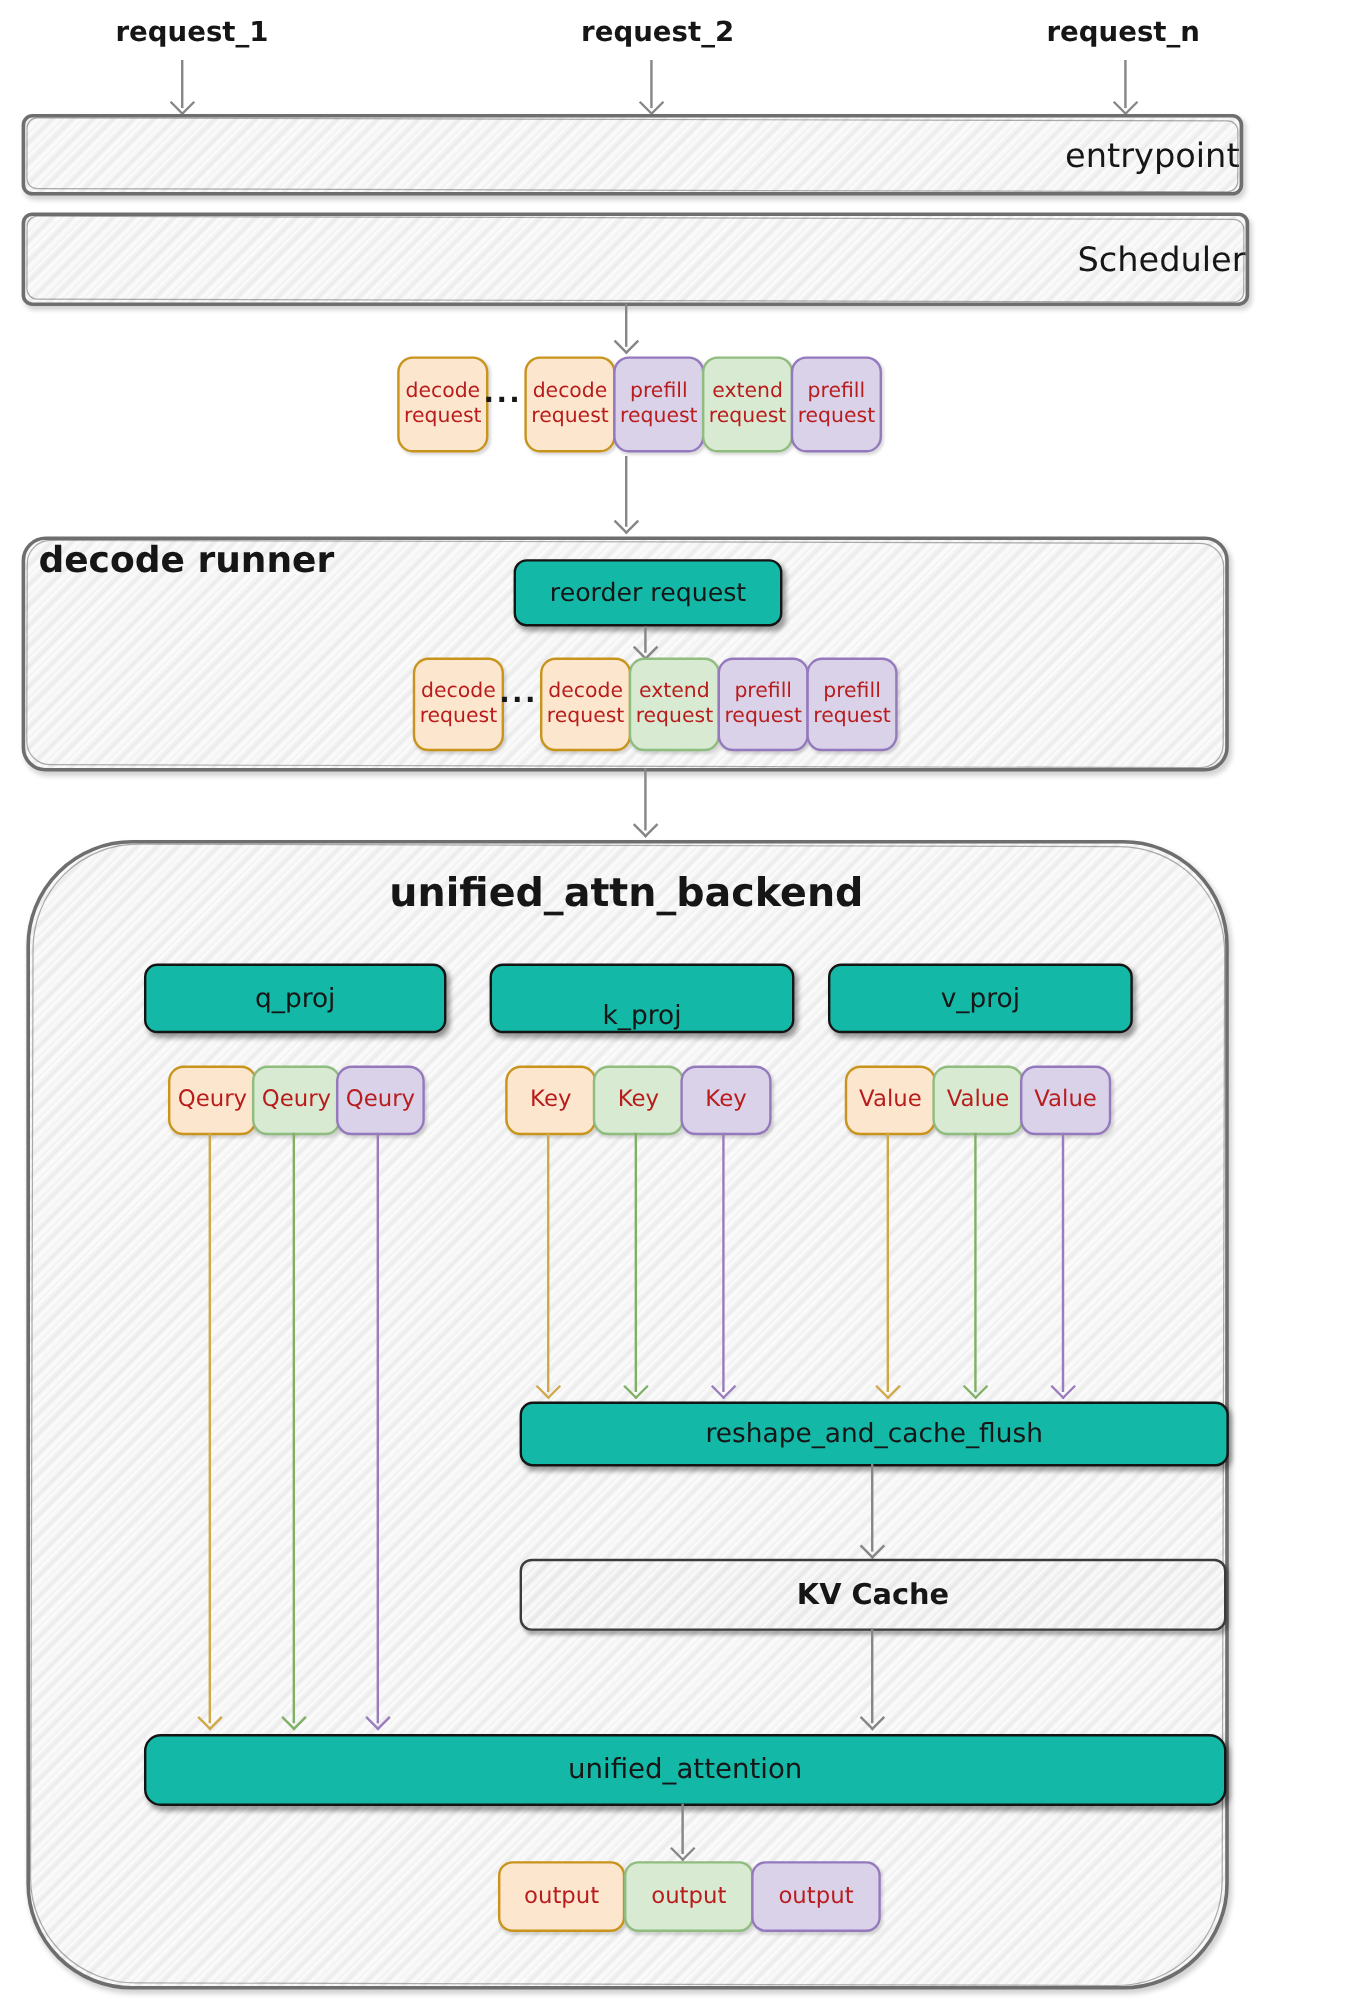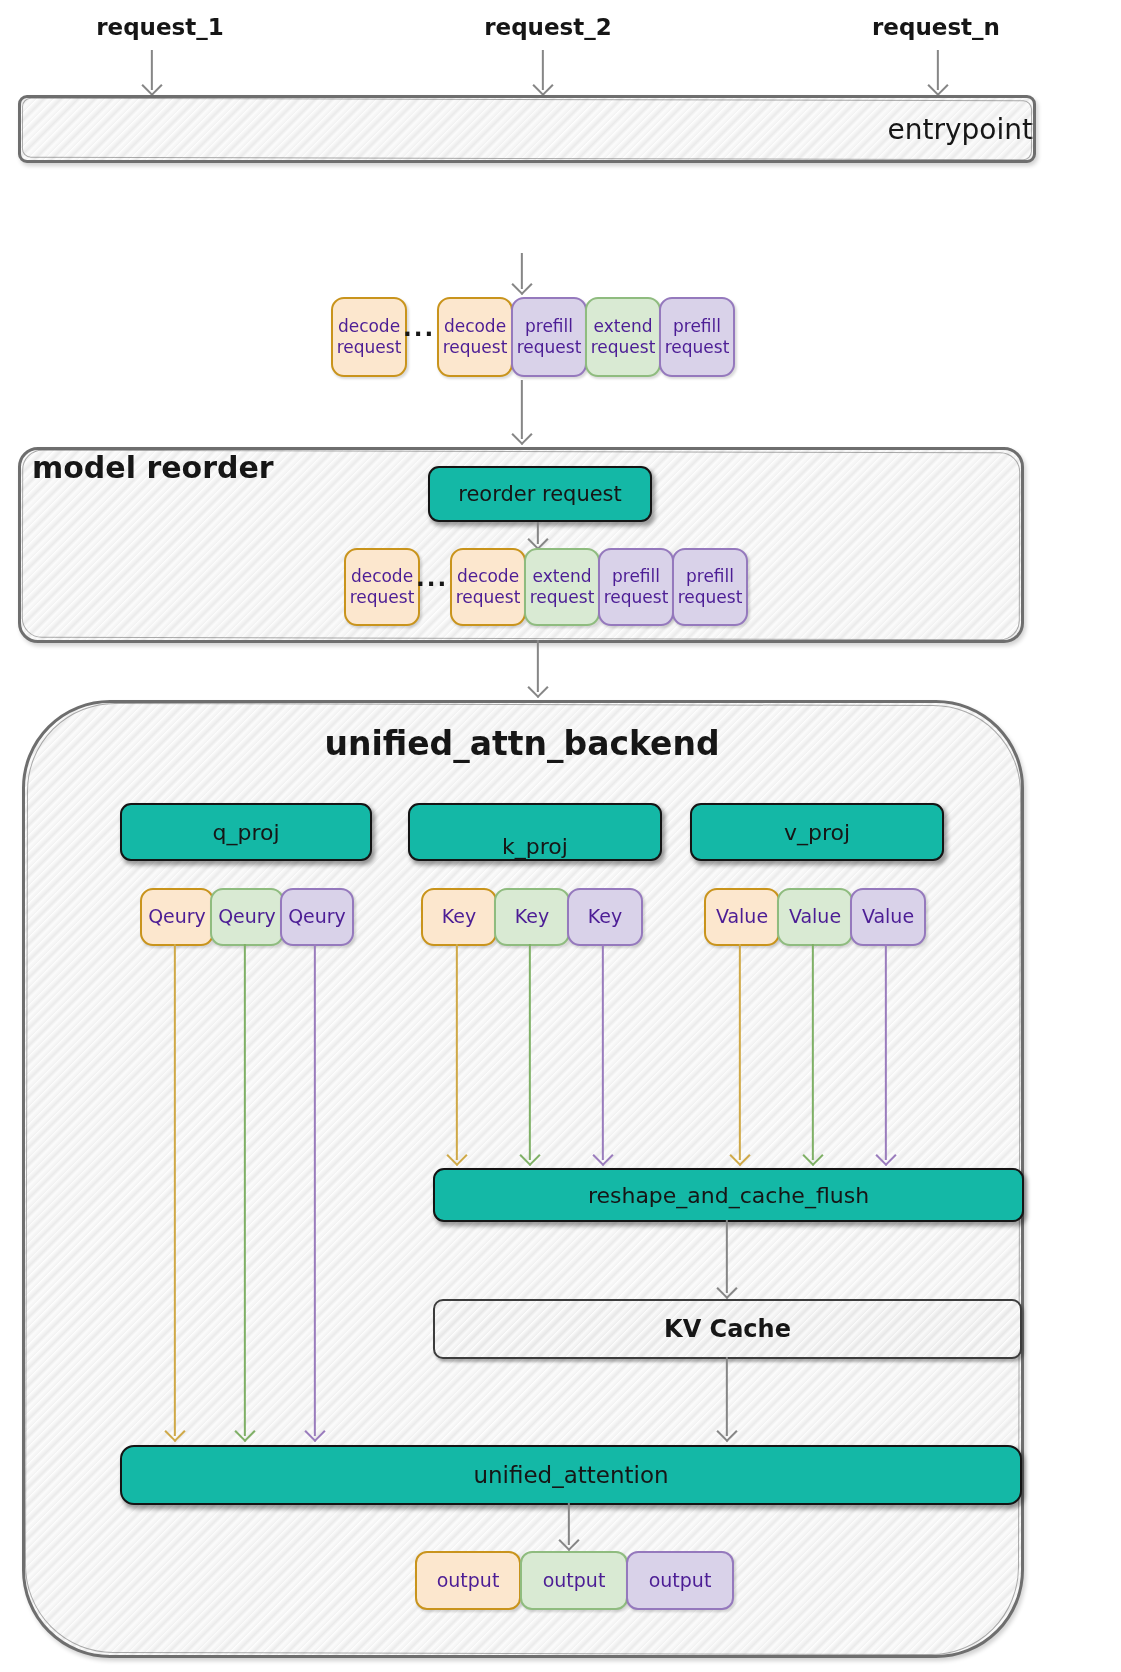--- a/index.html
+++ b/index.html
@@ -40,21 +40,21 @@
       rgba(0,0,0,0.03) 5px, rgba(255,255,255,0.7) 8px,
       rgba(255,255,255,0.0) 12px);
     border:2.8px solid #3c3c3c; border-radius:10px;
     box-shadow:2px 3px 3px rgba(0,0,0,0.3);
     display:flex; align-items:center; justify-content:center;
     font-size:24px; font-weight:bold;
   }
   .tok {
     position:absolute; border-radius:13px; border-style:solid; border-width:2.5px;
     display:flex; flex-direction:column; align-items:center; justify-content:center;
-    font-size:17px; line-height:1.25; white-space:nowrap; color:#4c1d95;
+    font-size:17px; line-height:1.25; white-space:nowrap; color:#b91c1c;
     box-shadow:1.5px 2px 2.5px rgba(0,0,0,0.15);
   }
   .tok.orange { background:#fce7ce; border-color:#c9941c; }
   .tok.green  { background:#d9ead3; border-color:#8fbc7f;align-items:center; }
   .tok.purple { background:#d9d2e9; border-color:#9579bd; }
   .dots { position:absolute; font-size:23px; font-weight:bold; letter-spacing:2px; }
   .toplabel { position:absolute; transform:translateX(-50%); font-size:23px; font-weight:bold; white-space:nowrap; }
   .bigtitle { position:absolute; transform:translateX(-50%); font-weight:bold; white-space:nowrap; }
   
   .arrow { position:absolute; width:18px; transform:translateX(-9px); }
@@ -79,20 +79,23 @@
   <div class="toplabel" style="left:936px; top:14px;">request_n</div>
 
   <div class="arrow" style="left:152px; top:50px; height:44px;"></div>
   <div class="arrow" style="left:543px; top:50px; height:44px;"></div>
   <div class="arrow" style="left:938px; top:50px; height:44px;"></div>
 
   <div class="sketch centered" style="left:18px; top:95px; width:1012px; height:62px; border-radius:9px; font-size:28px;">
     <span>entrypoint</span>
   </div>
 
+  <div class="sketch centered" style="left:18px; top:177px; width:1017px; height:72px; border-radius:9px; font-size:28px;">
+    <span>Scheduler</span>
+  </div>
 
   <div class="arrow" style="left:522px; top:253px; height:40px;"></div>
 
   <div class="tok orange" style="left:331px; top:297px; width:72px; height:76px;">
     <span>decode</span>
     <span>request</span>
   </div>
   <div class="dots" style="left:403px; top:315px;">...</div>
   <div class="tok orange" style="left:437px; top:297px; width:72px; height:76px;">
     <span>decode</span>
@@ -107,21 +110,21 @@
     <span>request</span>
   </div>
   <div class="tok purple" style="left:659px; top:297px; width:72px; height:76px;">
     <span>prefill</span>
     <span>request</span>
   </div>
 
   <div class="arrow" style="left:522px; top:380px; height:63px;"></div>
 
   <div class="sketch" style="left:18px; top:447px; width:1000px; height:190px; border-radius:20px;"></div>
-  <div style="position:absolute; left:32px; top:450px; font-size:30px; font-weight:bold;">model reorder</div>
+  <div style="position:absolute; left:32px; top:450px; font-size:30px; font-weight:bold;">decode runner</div>
 
   <div class="whitebox" style="left:428px; top:466px; width:220px; height:52px; font-size:21px;">
     <span>reorder request</span>
   </div>
 
   <div class="arrow" style="left:538px; top:522px; height:26px;"></div>
 
   <div class="tok orange" style="left:344px; top:548px; width:72px; height:74px;">
     <span>decode</span>
     <span>request</span>

